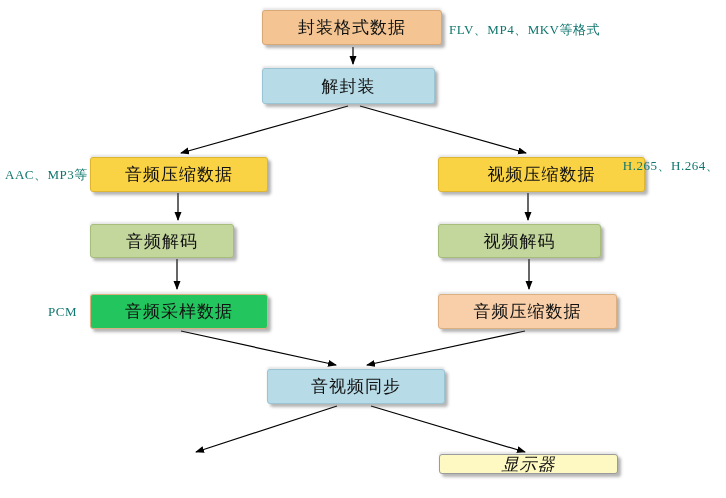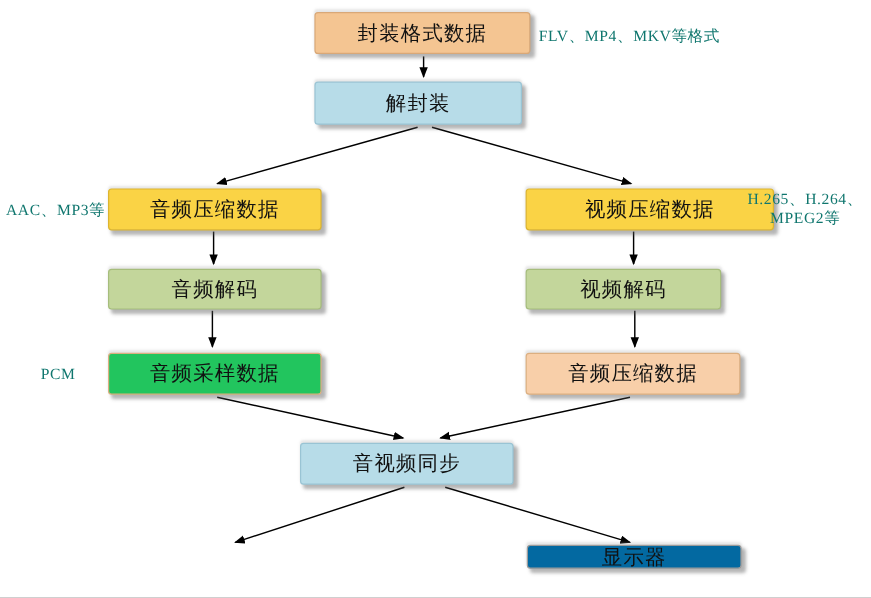--- a/index.html
+++ b/index.html
@@ -65,50 +65,49 @@
   </div>
 
   <div class="node" style="left: 90px; top: 157px; width: 178px; background-color: rgb(250, 211, 69); border-color: rgb(221, 181, 47);">
     <span>音频压缩数据</span>
   </div>
 
   <div class="node" style="left: 438px; top: 157px; width: 207px; background-color: rgb(250, 211, 69); border-color: rgb(221, 181, 47);">
     <span>视频压缩数据</span>
   </div>
 
-  <div class="node" style="left: 90px; top: 224px; width: 178px; height: 34px; background-color: rgb(195, 214, 155); border-color: rgb(166, 189, 124);">
+  <div class="node" style="left: 90px; top: 224px; width: 144px; height: 34px; background-color: rgb(195, 214, 155); border-color: rgb(166, 189, 124);">
     <span>音频解码</span>
   </div>
 
   <div class="node" style="left: 438px; top: 224px; width: 163px; height: 34px; background-color: rgb(195, 214, 155); border-color: rgb(166, 189, 124);">
     <span>视频解码</span>
   </div>
 
   <div class="node" style="left: 90px; top: 294px; width: 178px; background-color: #22c55e; border-color: rgb(220, 175, 128);">
     <span>音频采样数据</span>
   </div>
 
   <div class="node" style="left: 438px; top: 294px; width: 179px; background-color: rgb(248, 207, 169); border-color: rgb(220, 175, 128);">
     <span>音频压缩数据</span>
   </div>
 
-  <div class="node" style="left: 250px; top: 369px; width: 178px; background-color: rgb(183, 220, 232); border-color: rgb(153, 196, 212);">
+  <div class="node" style="left: 267px; top: 369px; width: 178px; background-color: rgb(183, 220, 232); border-color: rgb(153, 196, 212);">
     <span>音视频同步</span>
   </div>
 
 
-  <div class="node" style="left: 439px; top: 454px; width: 179px; height: 20px; background-color: #0369a1; border-color: rgb(155, 155, 155);">
+  <div class="node" style="left: 439px; top: 454px; width: 179px; height: 20px; background-color: #fef9c3; border-color: rgb(155, 155, 155); font-style: italic;">
     <span>显示器</span>
   </div>
 
   <div class="annot" style="left:449px;top:22px;width:170px;">FLV、MP4、MKV等格式</div>
 
   <div class="annot" style="left:5px;top:167px;width:84px;">AAC、MP3等</div>
 
   <div class="annot center" style="left:617px;top:158px;width:108px;">
     <div>H.265、H.264、</div>
-    <div>MPEG2等</div>
   </div>
 
-  <div class="annot" style="left:34px;top:304px;width:40px;">PCM</div>
+  <div class="annot" style="left:48px;top:304px;width:40px;">PCM</div>
 
 
 </div>
 
 </body></html>

